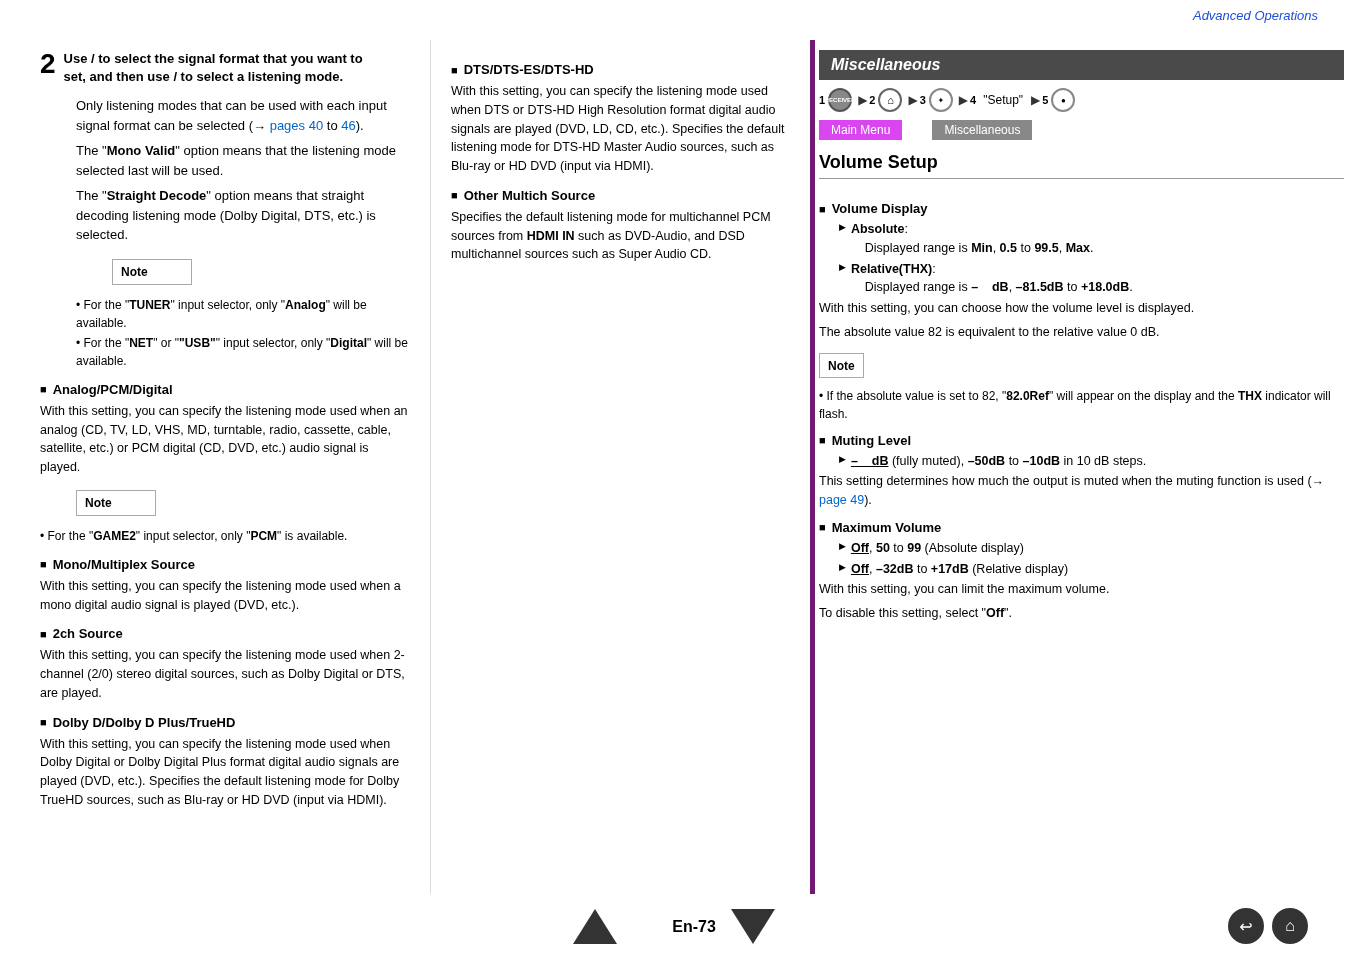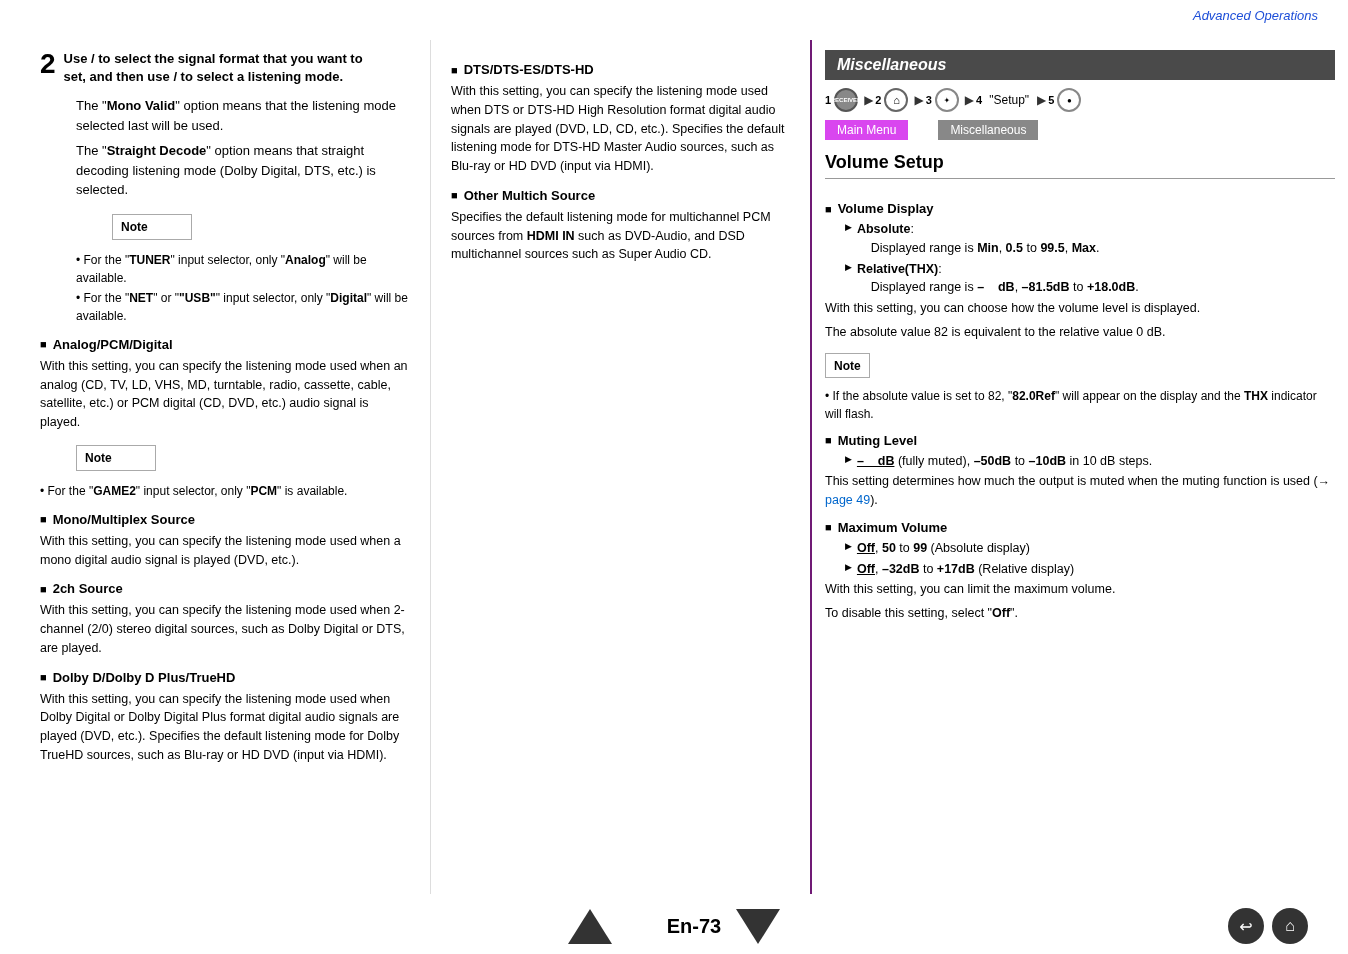--- a/index.html
+++ b/index.html
@@ -42,22 +42,22 @@
     }
     
     .mid-col {
       width: 380px;
       padding: 10px 20px;
       border-left: 1px solid #ddd;
     }
     
     .right-col {
       flex: 1;
-      padding: 10px 13px;
-      border-left: 2px solid #701a75;
+      padding: 10px 4px;
+      border-left: 5px solid #701a75;
     }
 
     
     .step-header {
       display: flex;
       align-items: flex-start;
       margin-bottom: 10px;
     }
     .step-num {
       font-size: 28px;
@@ -246,21 +246,21 @@
     .bottom-nav {
       display: flex;
       justify-content: center;
       align-items: center;
       padding: 15px 0 10px 0;
       position: relative;
     }
     .page-label {
       display: flex;
       align-items: center;
-      font-size: 20px;
+      font-size: 16px;
       font-weight: bold;
       margin-left: 40px;
     }
     .triangle-btn {
       width: 0;
       height: 0;
       cursor: pointer;
     }
     .triangle-up {
       border-left: 22px solid transparent;
@@ -311,20 +311,23 @@
     <div class="left-col">
 
       <div class="step-header">
         <div class="step-num">2</div>
         <div>
           <div class="step-text">Use  /   to select the signal format that you want to</div>
           <div class="step-text">set, and then use  /   to select a listening mode.</div>
         </div>
       </div>
 
+      <div class="step-subtext">
+        Only listening modes that can be used with each input signal format can be selected (→ <span class="link-text">pages 40</span> to <span class="link-text">46</span>).
+      </div>
       <div class="step-subtext">
         The "<strong>Mono Valid</strong>" option means that the listening mode selected last will be used.
       </div>
       <div class="step-subtext">
         The "<strong>Straight Decode</strong>" option means that straight decoding listening mode (Dolby Digital, DTS, etc.) is selected.
       </div>
 
       <div style="margin-left:36px; margin-bottom:8px;">
         <div class="note-box">
           <div class="note-label">Note</div>

